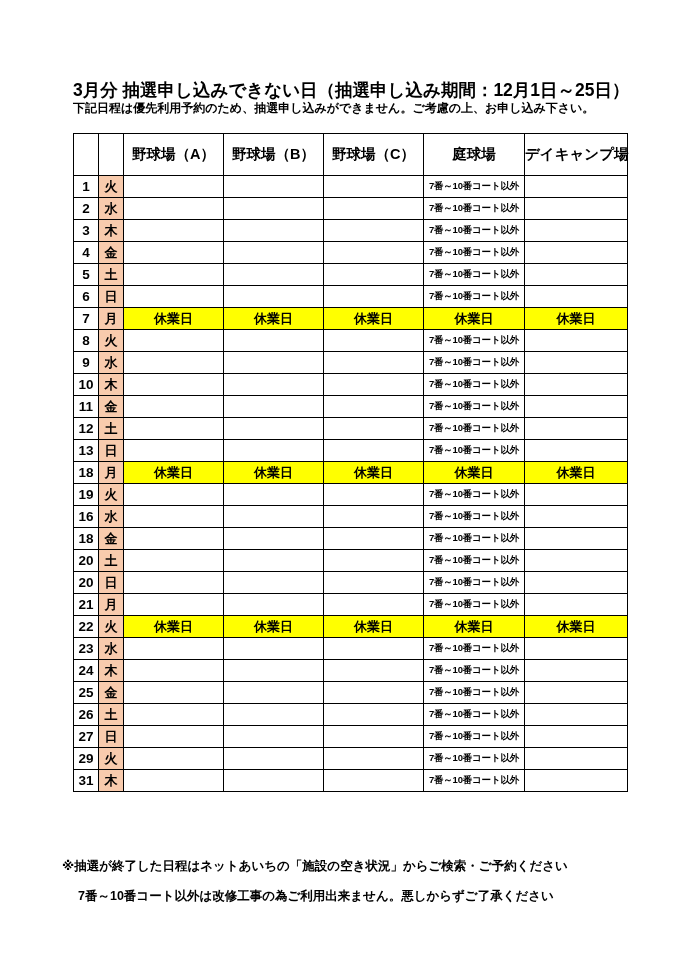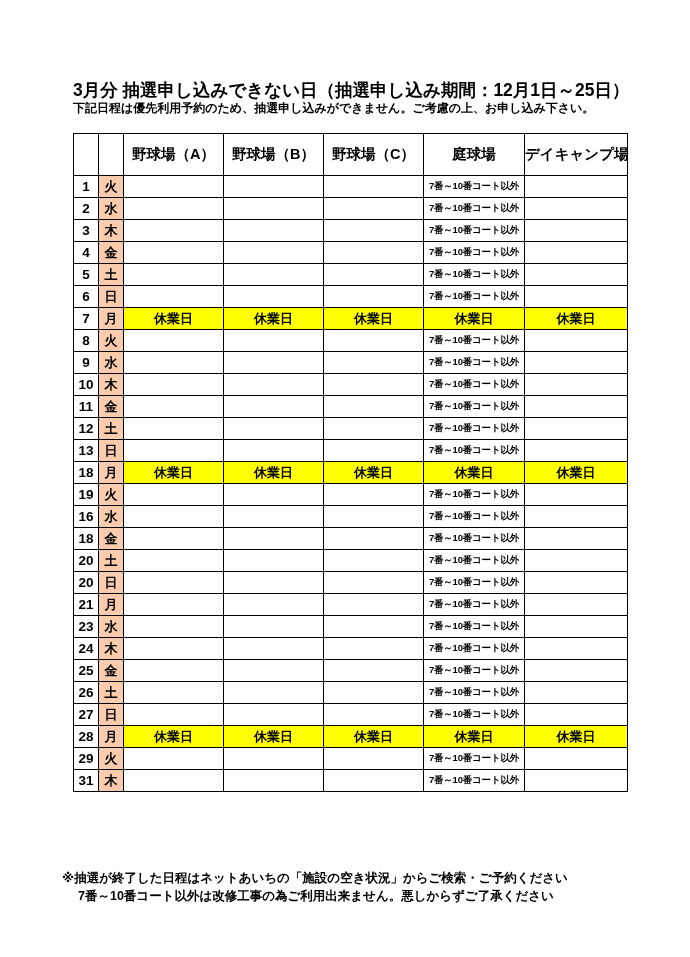--- a/index.html
+++ b/index.html
@@ -124,21 +124,20 @@
     font-size: 12.5px;
     font-weight: bold;
     white-space: nowrap;
     color: #000;
     overflow: hidden;
   }
   .footnote-1 {
     left: 62px;
     top: 0px;
     width: 570px;
-    margin-top: 12px;
   }
   .footnote-2 {
     left: 78px;
     top: 30px;
     width: 556px;
   }
 </style>
 </head>
 <body>
 
@@ -343,20 +342,29 @@
         </tr>
         <tr>
           <td class="cell-day">21</td>
           <td class="cell-dow">月</td>
           <td class="cell-field"></td>
           <td class="cell-field"></td>
           <td class="cell-field"></td>
           <td class="cell-tennis">7番～10番コート以外</td>
           <td class="cell-camp"></td>
         </tr>
+        <tr class="closed">
+          <td class="cell-day">22</td>
+          <td class="cell-dow">火</td>
+          <td class="cell-field">休業日</td>
+          <td class="cell-field">休業日</td>
+          <td class="cell-field">休業日</td>
+          <td class="cell-tennis">休業日</td>
+          <td class="cell-camp">休業日</td>
+        </tr>
         <tr>
           <td class="cell-day">23</td>
           <td class="cell-dow">水</td>
           <td class="cell-field"></td>
           <td class="cell-field"></td>
           <td class="cell-field"></td>
           <td class="cell-tennis">7番～10番コート以外</td>
           <td class="cell-camp"></td>
         </tr>
         <tr>
@@ -387,29 +395,20 @@
           <td class="cell-camp"></td>
         </tr>
         <tr>
           <td class="cell-day">27</td>
           <td class="cell-dow">日</td>
           <td class="cell-field"></td>
           <td class="cell-field"></td>
           <td class="cell-field"></td>
           <td class="cell-tennis">7番～10番コート以外</td>
           <td class="cell-camp"></td>
-        </tr>
-        <tr class="closed">
-          <td class="cell-day">28</td>
-          <td class="cell-dow">月</td>
-          <td class="cell-field">休業日</td>
-          <td class="cell-field">休業日</td>
-          <td class="cell-field">休業日</td>
-          <td class="cell-tennis">休業日</td>
-          <td class="cell-camp">休業日</td>
         </tr>
         <tr>
           <td class="cell-day">29</td>
           <td class="cell-dow">火</td>
           <td class="cell-field"></td>
           <td class="cell-field"></td>
           <td class="cell-field"></td>
           <td class="cell-tennis">7番～10番コート以外</td>
           <td class="cell-camp"></td>
         </tr>

